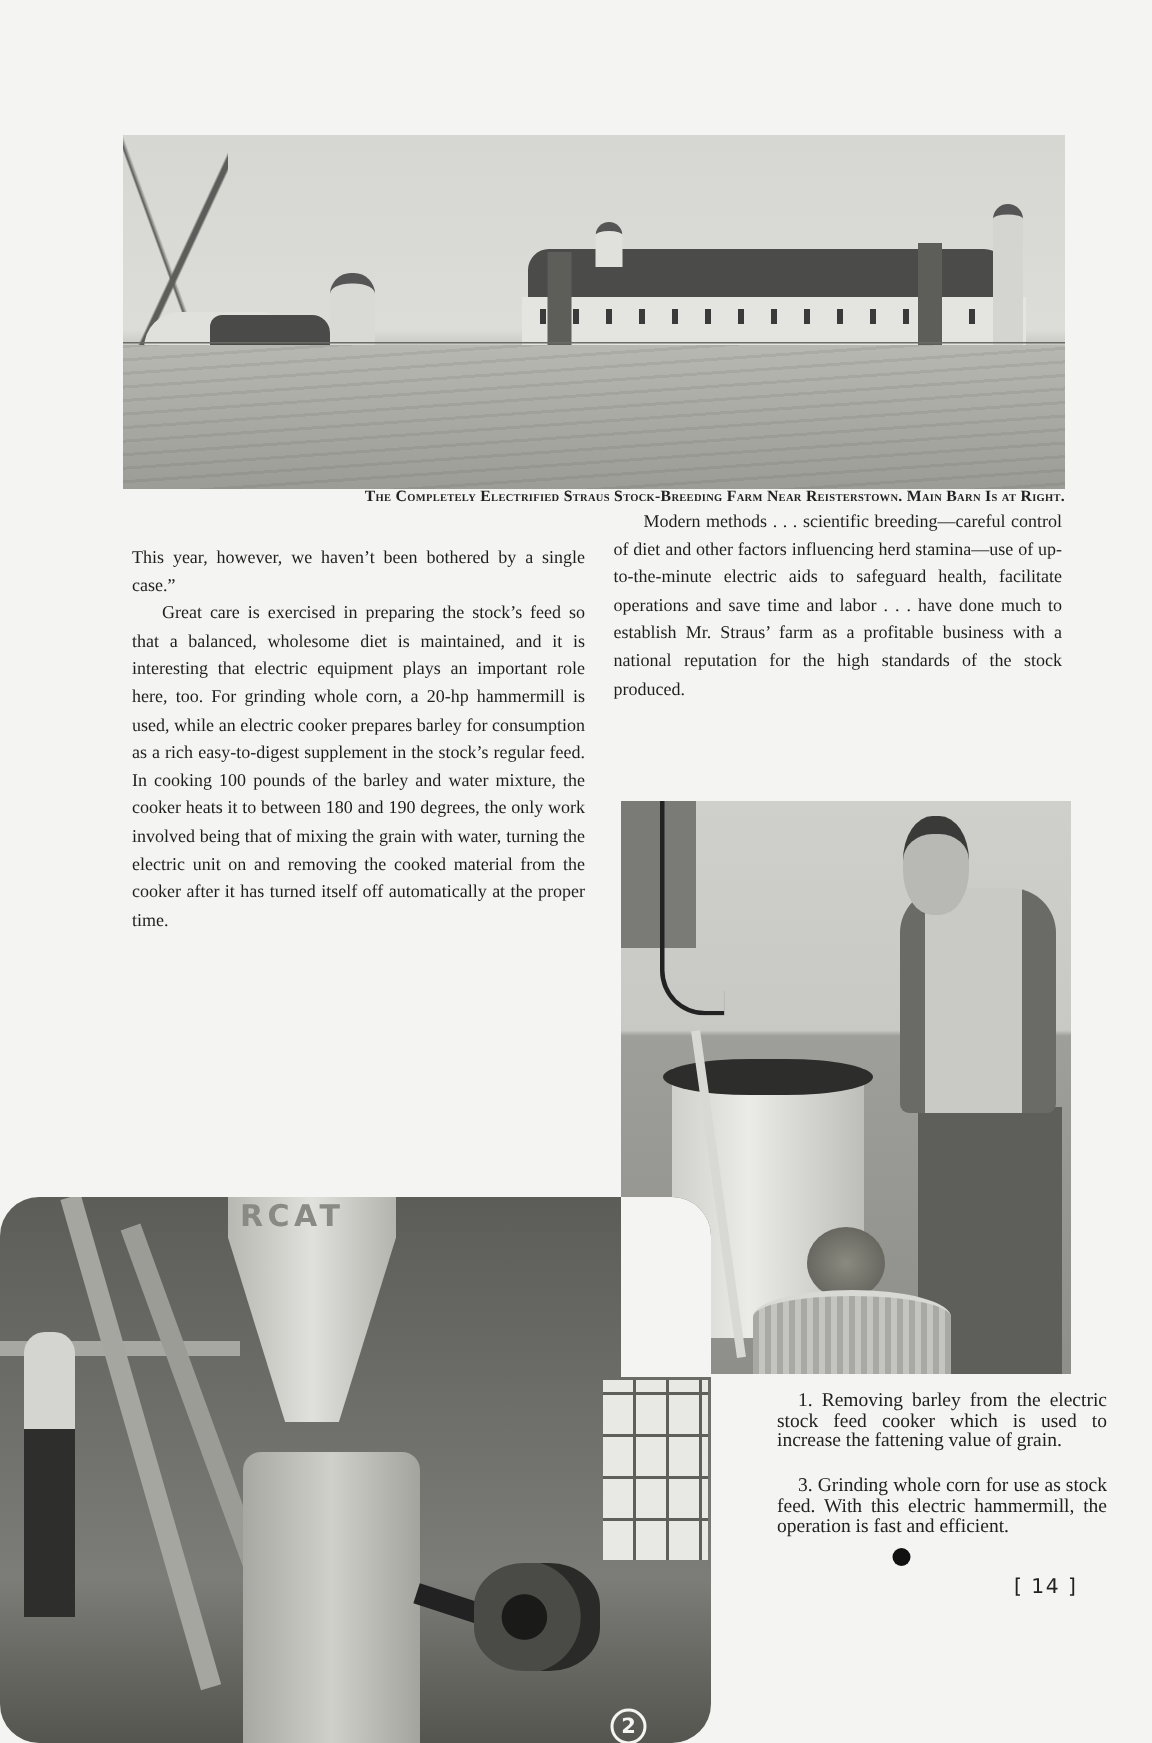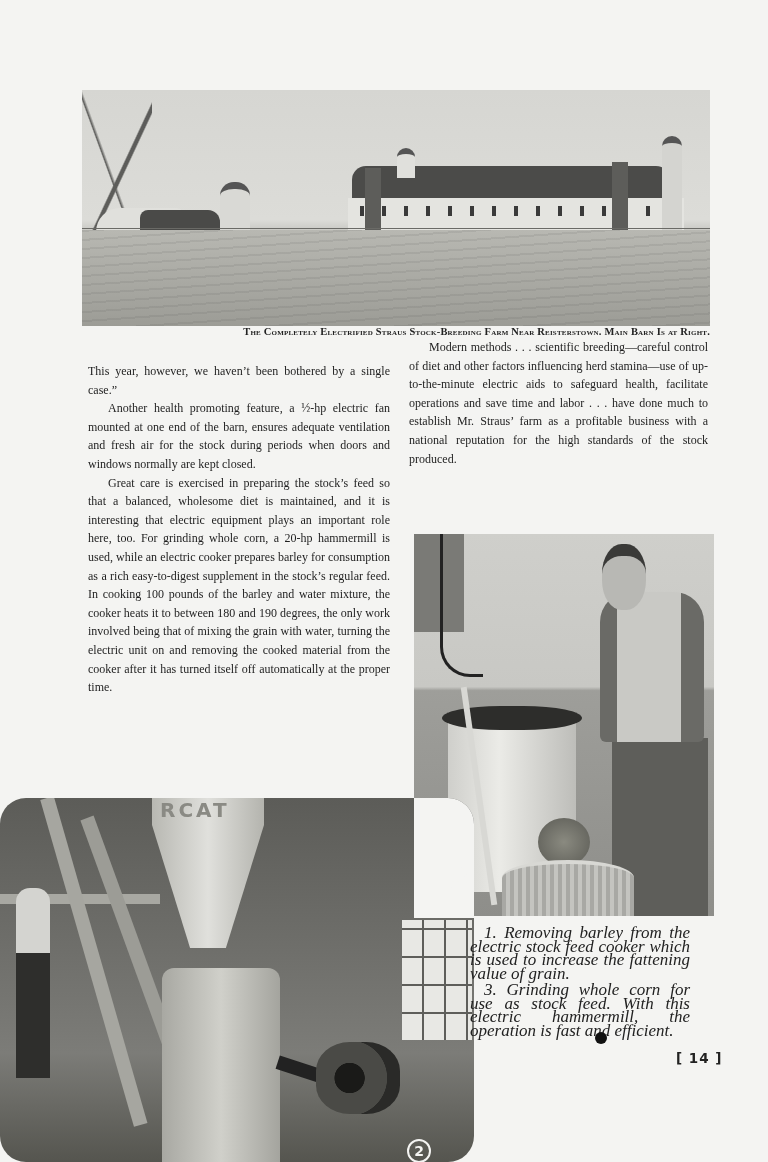--- a/index.html
+++ b/index.html
@@ -172,34 +172,34 @@
   .badge {
     position: absolute; width: 20px; height: 20px; border: 2px solid #f4f4f2; border-radius: 50%;
     color: #f4f4f2; font-family: "DejaVu Sans", sans-serif; font-weight: bold; font-size: 14px;
     line-height: 20px; text-align: center;
   }
   #badge-1 { left: 443px; top: 866px; }
   #badge-2 { left: 407px; top: 1139px; }
 
   
   .photo-caption {
-    position: absolute; left: 470px; width: 220px; font-style: italic;
-    font-size: 17px; line-height: 13.5px; text-align: justify; color: #222;
+    position: absolute; left: 518px; width: 220px; 
+    font-size: 13px; line-height: 13.5px; text-align: justify; color: #222;
   }
   #cap-1 { top: 926px; }
   #cap-2 { top: 983px; }
   #cap-1, #cap-2 { text-indent: 14px; }
 
   .bullet {
     position: absolute; left: 595px; top: 1032px; width: 12px; height: 12px;
     background: #111; border-radius: 50%;
   }
   .page-number {
     position: absolute; left: 676px; top: 1050px; font-family: "DejaVu Sans", sans-serif;
-    font-weight: bold; font-size: 13.5px; letter-spacing: 1px; color: #222;
+    font-weight: normal; font-size: 13.5px; letter-spacing: 1px; color: #222;
   }
 </style>
 </head>
 <body>
 
 <div class="photo" id="farm" title="Farm panorama with main barn, silos and field">
   <div class="tree"></div>
   <div class="barn-small"></div>
   <div class="barn-small-roof"></div>
   <div class="silo-a"></div>
@@ -209,21 +209,20 @@
   <div class="chimney-b"></div>
   <div class="silo-b"></div>
   <div class="silo-c"></div>
   <div class="fence"></div>
   <div class="field"></div>
 </div>
 <div class="farm-caption">The Completely Electrified Straus Stock-Breeding Farm Near Reisterstown. Main Barn Is at Right.</div>
 
 <div class="col" id="col-left">
   <p>This year, however, we haven’t been bothered by a single case.”</p>
-  <p class="indent">Another health promoting feature, a ½-hp electric fan mounted at one end of the barn, ensures adequate ventilation and fresh air for the stock during periods when doors and windows normally are kept closed.</p>
   <p class="indent">Great care is exercised in preparing the stock’s feed so that a balanced, wholesome diet is maintained, and it is interesting that electric equipment plays an important role here, too. For grinding whole corn, a 20-hp hammermill is used, while an electric cooker prepares barley for consumption as a rich easy-to-digest supplement in the stock’s regular feed. In cooking 100 pounds of the barley and water mixture, the cooker heats it to between 180 and 190 degrees, the only work involved being that of mixing the grain with water, turning the electric unit on and removing the cooked material from the cooker after it has turned itself off automatically at the proper time.</p>
 </div>
 
 <div class="col" id="col-right">
   <p class="indent">Modern methods . . . scientific breeding—careful control of diet and other factors influencing herd stamina—use of up-to-the-minute electric aids to safeguard health, facilitate operations and save time and labor . . . have done much to establish Mr. Straus’ farm as a profitable business with a national reputation for the high standards of the stock produced.</p>
 </div>
 
 <div class="photo" id="cooker" title="Man removing barley from electric stock feed cooker">
   <div class="panel"></div>
   <div class="cable"></div>

